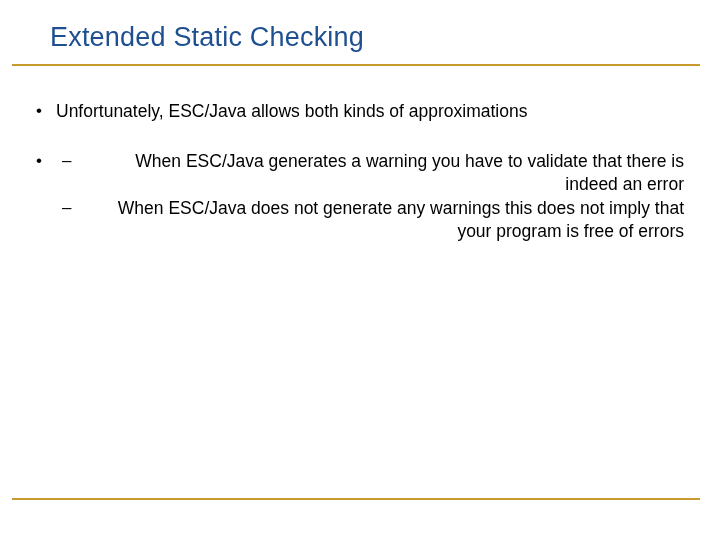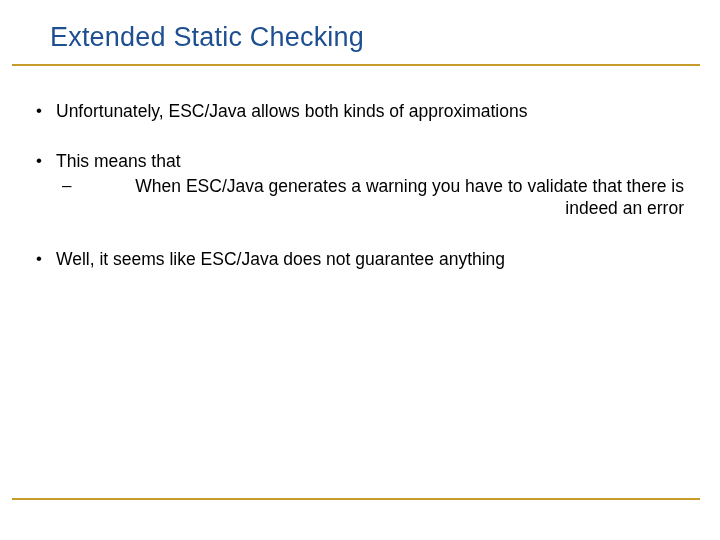--- a/index.html
+++ b/index.html
@@ -103,30 +103,29 @@
   <div class="title">Extended Static Checking</div>
 
   <div class="rule-top"></div>
 
   <div class="body">
     <ul class="top">
       <li>
         <span>Unfortunately, ESC/Java allows both kinds of approximations</span>
       </li>
       <li>
-        <span>This means that</span>
         <ul class="sub">
           <li>
             <span>When ESC/Java generates a warning you have to validate that there is indeed an error</span>
+          </li>
+          <li>
+            <span>When ESC/Java does not generate any warnings this does not imply that your program is free of errors</span>
           </li>
         </ul>
       </li>
     </ul>
     <ul class="top tight group2">
-      <li>
-        <span>Well, it seems like ESC/Java does not guarantee anything</span>
-      </li>
     </ul>
   </div>
 
   <div class="rule-bottom"></div>
 
 </div>
 
 </body></html>

